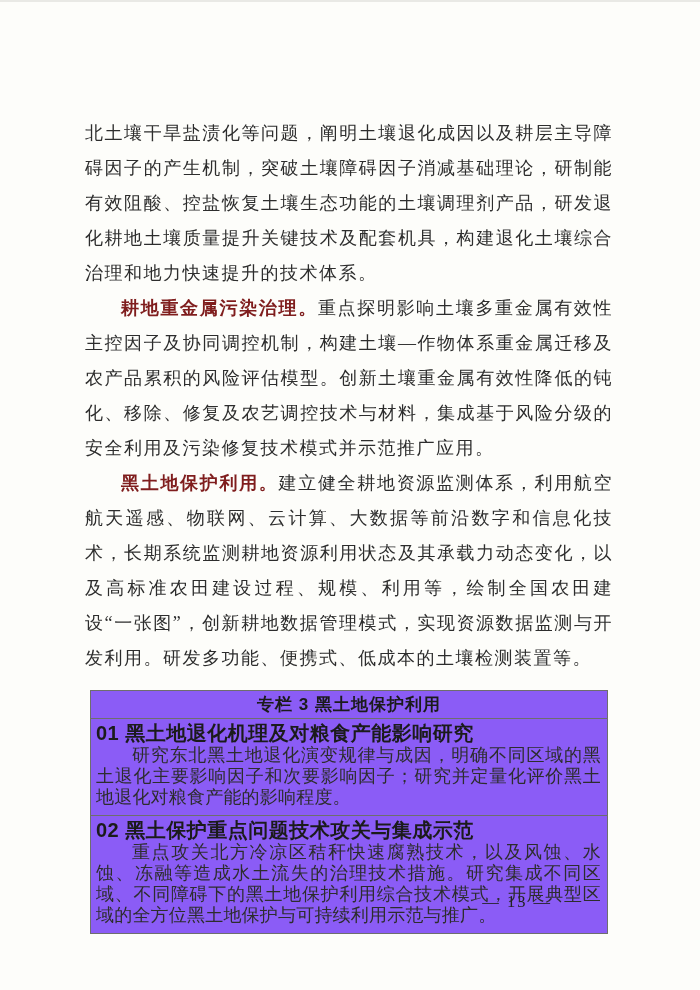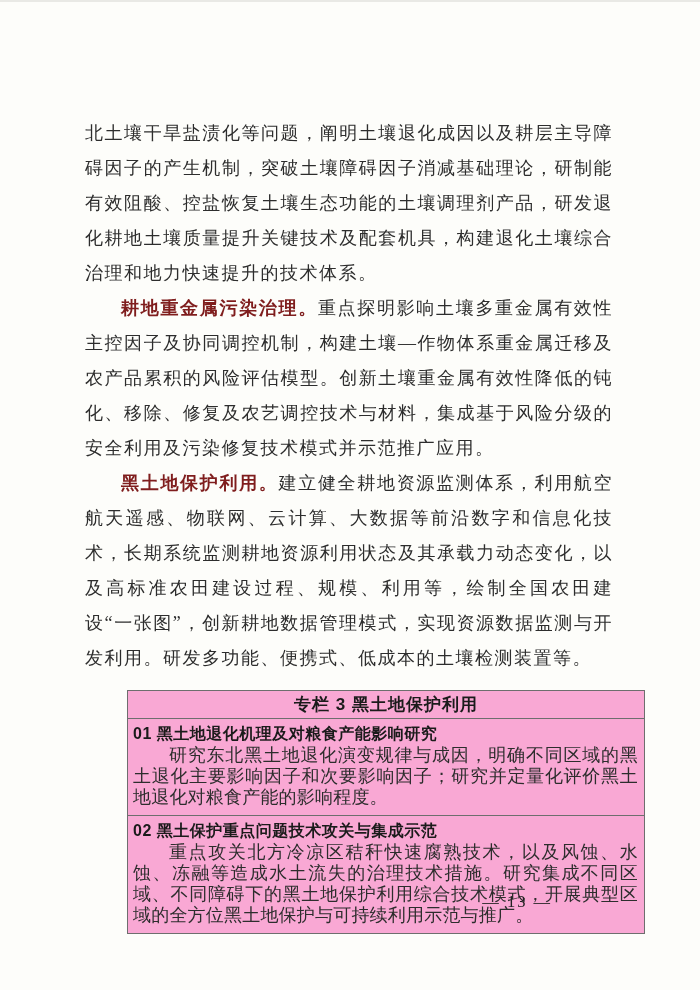--- a/index.html
+++ b/index.html
@@ -34,42 +34,41 @@
     font-weight: bold;
     color: #7f1d1d;
     font-family: "Liberation Sans", "DejaVu Sans", sans-serif;
   }
   .callout-box {
     position: absolute;
     left: 90px;
     top: 690px;
     width: 516px;
     border: 1px solid #6e6e6e;
-    background: #f9a8d4;
+    background: #8b5cf6;
     color: #2d2d2d;
-    margin-left: 37px;
   }
   .callout-title {
     text-align: center;
     font-weight: bold;
     font-size: 17px;
     line-height: 27px;
     letter-spacing: 1px;
     border-bottom: 1px solid #6e6e6e;
     font-family: "Liberation Sans", "DejaVu Sans", sans-serif;
     color: #1b1b1b;
   }
   .callout-section {
     padding: 3px 6px 7px 5px;
     border-bottom: 1px solid #6e6e6e;
   }
   .callout-section:last-child { border-bottom: none; }
   .callout-heading {
     font-weight: bold;
-    font-size: 16px;
+    font-size: 20px;
     line-height: 21px;
     margin: 1px 0 1px 0;
     letter-spacing: 0.5px;
     font-family: "Liberation Sans", "DejaVu Sans", sans-serif;
     color: #1b1b1b;
   }
   .callout-body {
     margin: 0;
     font-size: 18px;
     line-height: 21px;

